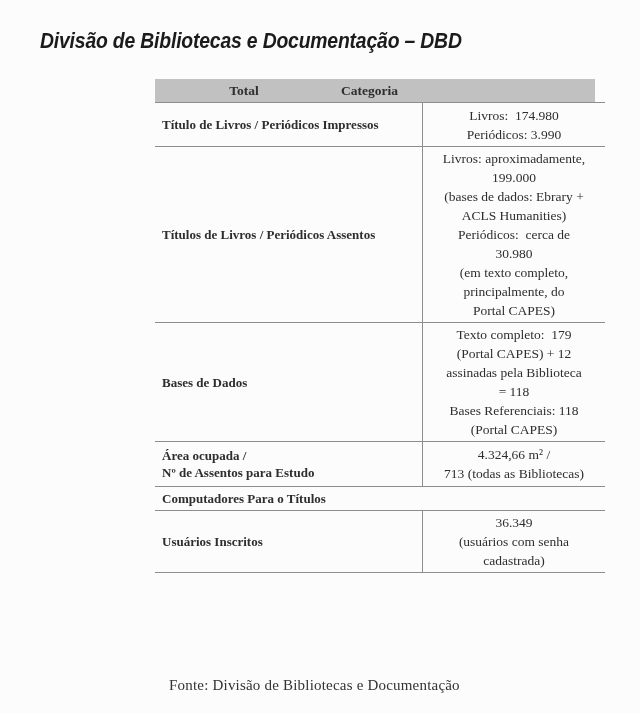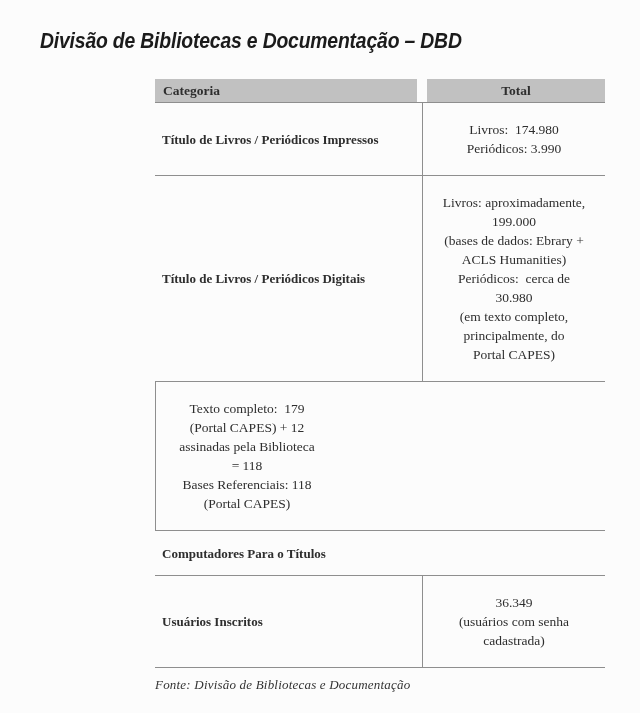--- a/index.html
+++ b/index.html
@@ -62,88 +62,94 @@
     font-weight: 700;
     white-space: pre-wrap;
   }
   .cell-total {
     width: 183px;
     border-left: 1px solid #8e8e8e;
     display: flex;
     align-items: center;
     justify-content: center;
     text-align: center;
-    padding: 17px 2px;
+    padding: 2px 2px;
     font-size: 13.5px;
     line-height: 19px;
     font-weight: 400;
     white-space: pre-wrap;
   }
   .row:nth-of-type(1) { min-height: 45px; }
   .row:nth-of-type(2) { min-height: 44px; }
   .row:nth-of-type(3) { min-height: 170px; }
   .row:nth-of-type(4) { min-height: 115px; }
   .row:nth-of-type(5) { min-height: 45px; }
   .row:nth-of-type(6) { min-height: 24px; }
   .row:nth-of-type(7) { min-height: 57px; }
   .row:nth-of-type(8) { min-height: 33px; }
   .row:nth-of-type(9) { min-height: 31px; }
 
   .source-note {
     position: absolute;
-    left: 155px; top: 677px;
-    font-size: 13px;
+    left: 169px; top: 677px;
+    font-size: 15px;
     color: #333;
     letter-spacing: 0.2px;
-    font-style: italic;
   }
 </style>
 </head>
 <body>
 
 <div class="page">
 
   <div class="title">Divisão de Bibliotecas e Documentação – DBD</div>
 
   <div class="table">
 
     <div class="thead">
+      <div class="th th-total">Total</div>
       <div class="th th-category">Categoria</div>
-      <div class="th th-total">Total</div>
     </div>
 
     <div class="row">
       <div class="cell-category">Título de Livros / Periódicos Impressos</div>
       <div class="cell-total">Livros:  174.980
 Periódicos: 3.990</div>
     </div>
 
 
     <div class="row">
-      <div class="cell-category">Título de Livros / Periódicos Digitais</div>
+      <div class="cell-category">Títulos de Livros / Periódicos Assentos</div>
       <div class="cell-total">Livros: aproximadamente,
 199.000
 (bases de dados: Ebrary +
 ACLS Humanities)
 Periódicos:  cerca de
 30.980
 (em texto completo,
 principalmente, do
 Portal CAPES)</div>
     </div>
 
     <div class="row">
+      <div class="cell-category">Bases de Dados</div>
       <div class="cell-total">Texto completo:  179
 (Portal CAPES) + 12
 assinadas pela Biblioteca
 = 118
 Bases Referenciais: 118
 (Portal CAPES)</div>
     </div>
 
+    <div class="row">
+      <div class="cell-category">Área ocupada /
+Nº de Assentos para Estudo</div>
+      <div class="cell-total">4.324,66 m² /
+713 (todas as Bibliotecas)</div>
+    </div>
 
     <div class="row">
       <div class="cell-category">Computadores Para o Títulos</div>
     </div>
 
     <div class="row">
       <div class="cell-category">Usuários Inscritos</div>
       <div class="cell-total">36.349
 (usuários com senha
 cadastrada)</div>

